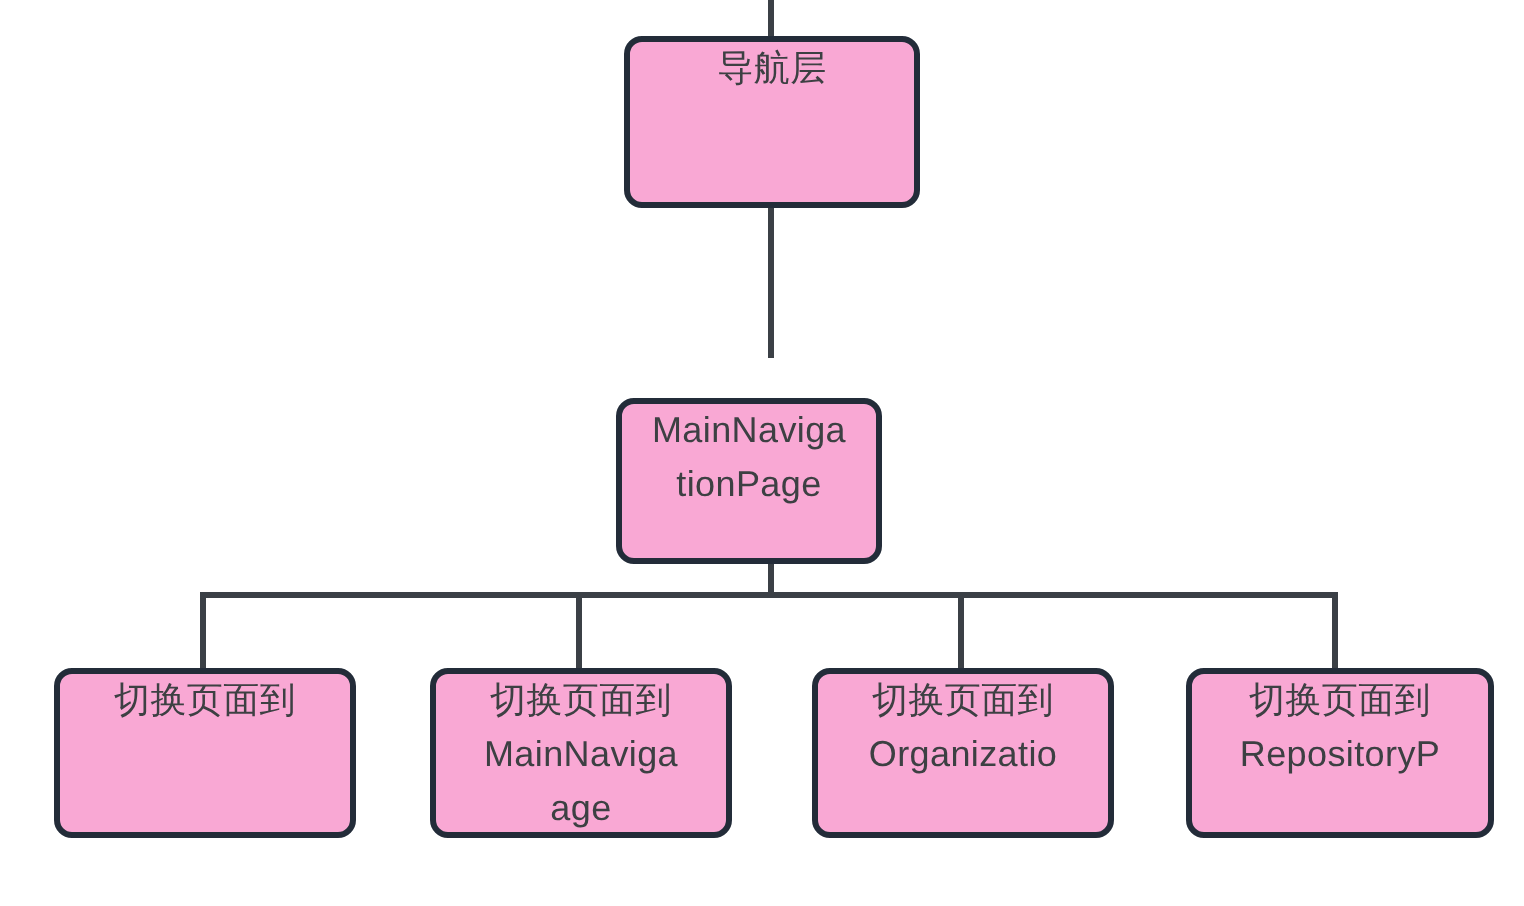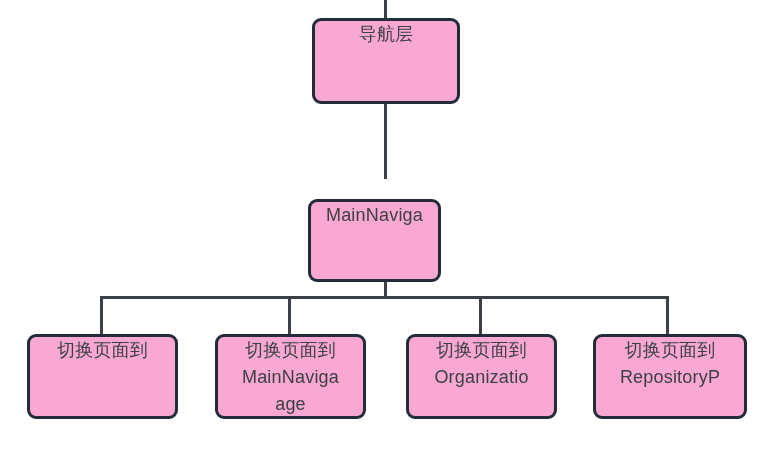--- a/index.html
+++ b/index.html
@@ -72,20 +72,21 @@
   <div class="edge v" id="edge-drop-repo"></div>
   <div class="edge v" id="edge-drop-org"></div>
   <div class="edge v" id="edge-drop-profile"></div>
 
   <div class="node" id="node-nav-layer">
     <span class="ln">导航层</span>
   </div>
 
   <div class="node" id="node-main-nav">
     <span class="ln">MainNaviga</span>
+    <span class="ln">tionPage</span>
   </div>
 
   <div class="node" id="node-home">
     <span class="ln">切换页面到</span>
   </div>
 
   <div class="node" id="node-repository">
     <span class="ln">切换页面到</span>
     <span class="ln">MainNaviga</span>
     <span class="ln">age</span>

